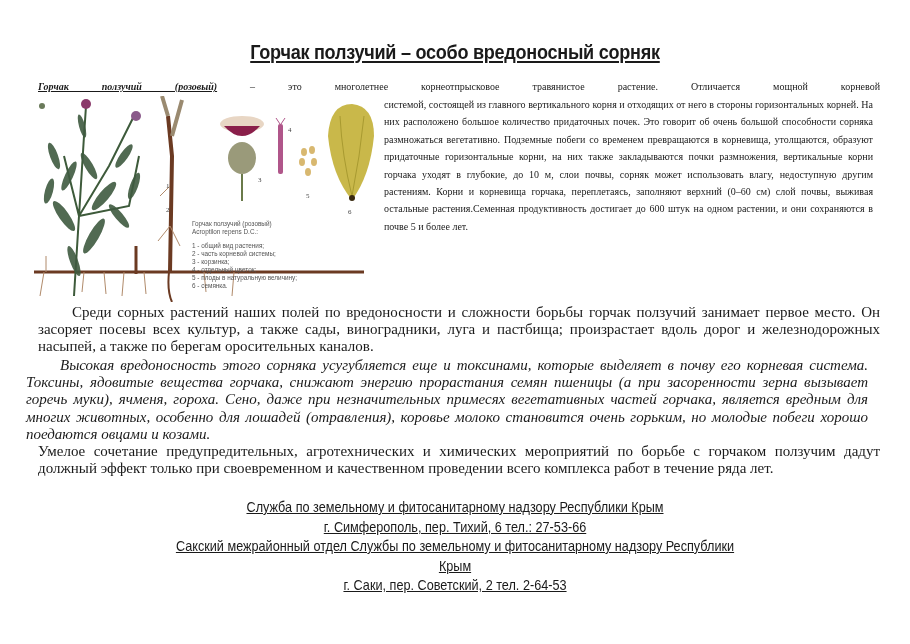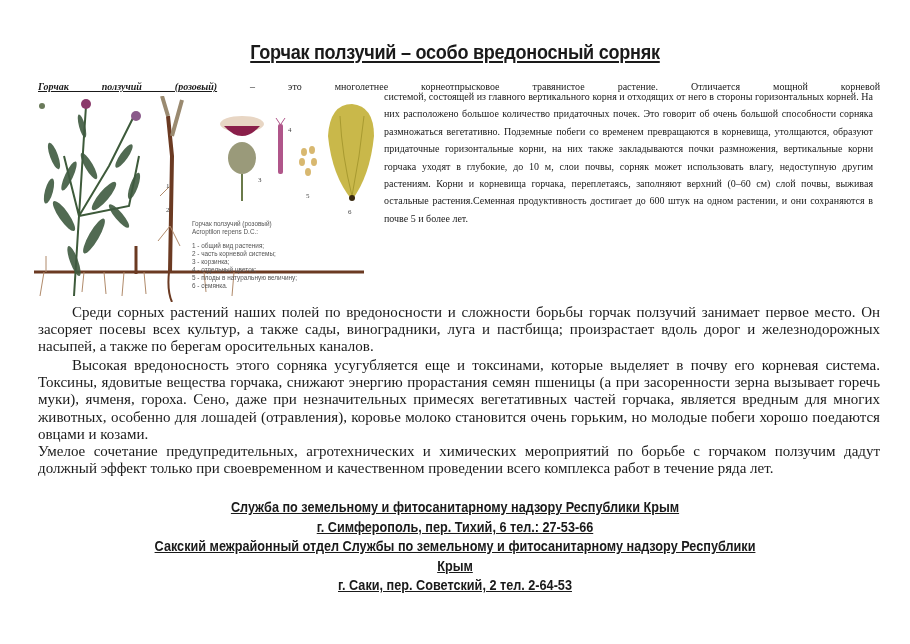--- a/index.html
+++ b/index.html
@@ -4,29 +4,29 @@
 <style>
   html, body { margin: 0; padding: 0; background: #ffffff; }
   body { width: 910px; height: 644px; position: relative; overflow: hidden; color: #1a1a1a;
          font-family: "Liberation Serif", serif; }
   .title { position: absolute; top: 40px; left: 0; width: 910px; text-align: center;
            font-family: "Liberation Sans", sans-serif; font-weight: bold; font-size: 21px;
            text-decoration: underline; letter-spacing: -0.3px; transform: scaleX(0.86); }
   .p { position: absolute; font-size: 10px; line-height: 17.4px; text-align: justify; }
   .intro-first { top: 78px; left: 38px; width: 842px; text-align-last: justify; white-space: nowrap; }
   .lead { font-style: italic; font-weight: bold; text-decoration: underline; }
-  .intro-rest { top: 88px; left: 384px; width: 489px; }
+  .intro-rest { top: 96px; left: 384px; width: 489px; }
   .figure { position: absolute; top: 96px; left: 34px; width: 342px; height: 206px; }
   .cond { font-family: "Liberation Serif", serif; font-size: 15px; line-height: 17.2px; }
   .para2 { top: 304px; left: 38px; width: 842px; }
-  .para3 { top: 357px; left: 38px; width: 842px; }
+  .para3 { top: 357px; left: 26px; width: 842px; font-style: italic; }
   .para4 { top: 443px; left: 38px; width: 842px; }
   .indent { text-indent: 34px; }
   .footer { position: absolute; top: 498px; left: 60px; width: 790px; text-align: center;
-            font-family: "Liberation Sans", sans-serif; font-weight: bold; font-size: 14.4px;
+            font-family: "Liberation Sans", sans-serif; font-weight: normal; font-size: 14.4px;
             line-height: 19.5px; text-decoration: underline; }
   .footer div { transform: scaleX(0.88); }
   .caption { position: absolute; left: 190px; top: 215px; font-family: "Liberation Sans", sans-serif;
              font-size: 6.4px; line-height: 8px; color: #555; }
   .caption .gap { height: 6px; }
   .num { position: absolute; font-size: 7px; color: #444; font-family: "Liberation Serif", serif; }
 </style>
 </head>
 <body>
 

